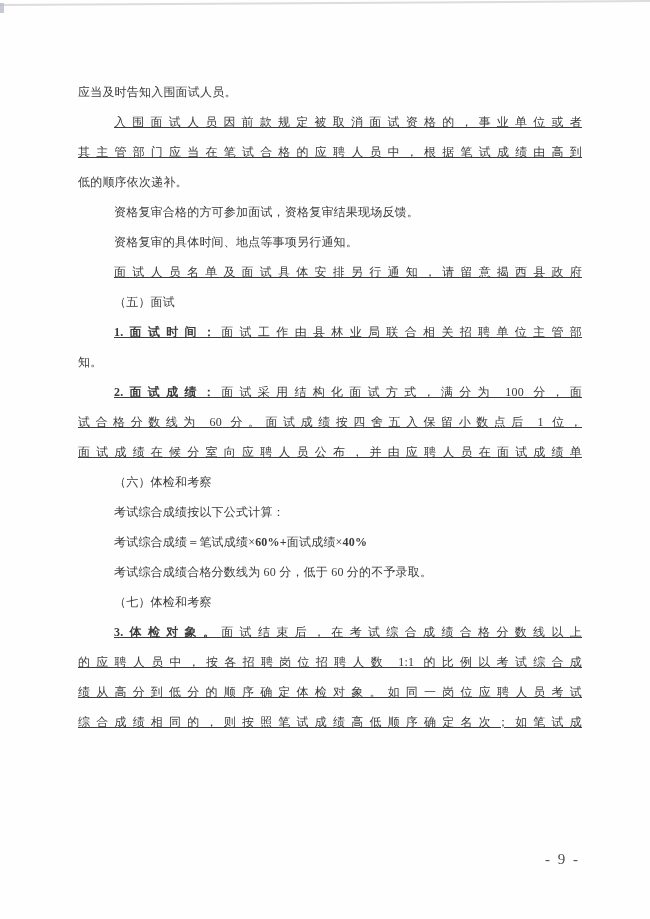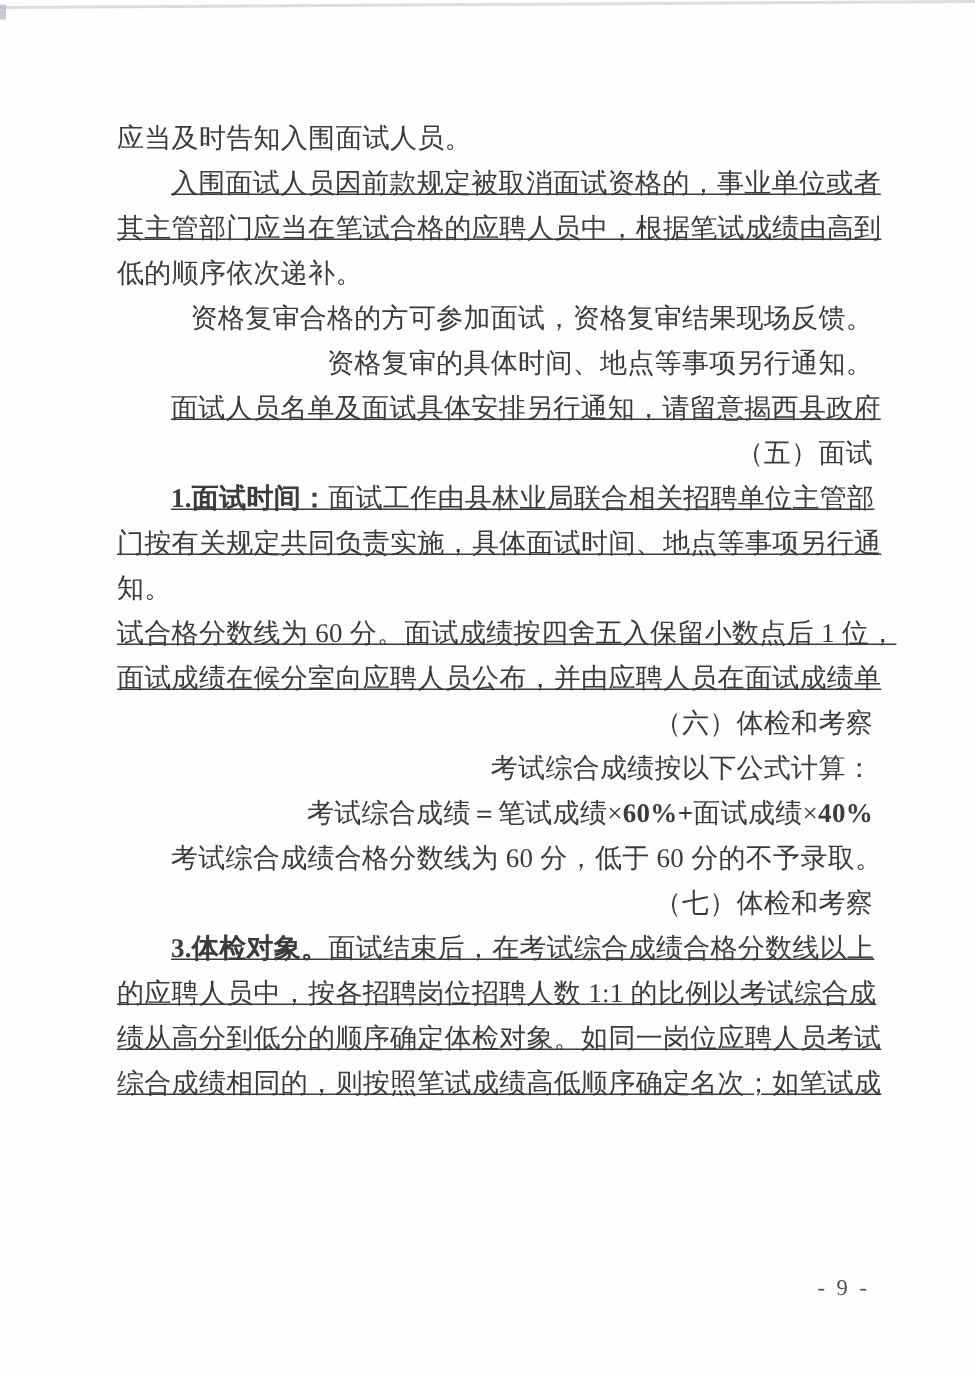--- a/index.html
+++ b/index.html
@@ -36,25 +36,25 @@
   }
   .content {
     position: absolute;
     left: 78px;
     top: 77px;
     width: 504px;
   }
   .line {
     height: 30px;
     line-height: 30px;
-    font-size: 18px;
+    font-size: 12px;
     white-space: nowrap;
     letter-spacing: 0.2px;
   }
-  .line.indent { padding-left: 36px; text-align: right; }
+  .line.indent { padding-left: 36px; }
   .line.justify {
     text-align: justify;
     text-align-last: justify;
     text-decoration: underline;
   }
   .seg.bold { font-weight: 700; }
   .page-number {
     position: absolute;
     top: 851px;
     right: 70px;
@@ -72,22 +72,22 @@
   <div class="content">
       <div class="line"><span class="seg">应当及时告知入围面试人员。</span></div>
       <div class="line indent justify"><span class="seg">入围面试人员因前款规定被取消面试资格的，事业单位或者</span></div>
       <div class="line justify"><span class="seg">其主管部门应当在笔试合格的应聘人员中，根据笔试成绩由高到</span></div>
       <div class="line"><span class="seg">低的顺序依次递补。</span></div>
       <div class="line indent"><span class="seg">资格复审合格的方可参加面试，资格复审结果现场反馈。</span></div>
       <div class="line indent"><span class="seg">资格复审的具体时间、地点等事项另行通知。</span></div>
       <div class="line indent justify"><span class="seg">面试人员名单及面试具体安排另行通知，请留意揭西县政府</span></div>
       <div class="line indent"><span class="seg">（五）面试</span></div>
       <div class="line indent justify"><span class="seg bold">1.面试时间：</span><span class="seg">面试工作由县林业局联合相关招聘单位主管部</span></div>
-      <div class="line justify"><span class="seg">门按有关规定共同负责实施，具体面试时间、地点等事项另行通</span></div>
       <div class="line"><span class="seg">知。</span></div>
+      <div class="line indent justify"><span class="seg bold">2.面试成绩：</span><span class="seg">面试采用结构化面试方式，满分为 100 分，面</span></div>
       <div class="line justify"><span class="seg">试合格分数线为 60 分。面试成绩按四舍五入保留小数点后 1 位，</span></div>
       <div class="line justify"><span class="seg">面试成绩在候分室向应聘人员公布，并由应聘人员在面试成绩单</span></div>
       <div class="line indent"><span class="seg">（六）体检和考察</span></div>
       <div class="line indent"><span class="seg">考试综合成绩按以下公式计算：</span></div>
       <div class="line indent"><span class="seg">考试综合成绩＝笔试成绩×</span><span class="seg bold">60%+</span><span class="seg">面试成绩×</span><span class="seg bold">40%</span></div>
       <div class="line indent"><span class="seg">考试综合成绩合格分数线为 60 分，低于 60 分的不予录取。</span></div>
       <div class="line indent"><span class="seg">（七）体检和考察</span></div>
       <div class="line indent justify"><span class="seg bold">3.体检对象。</span><span class="seg">面试结束后，在考试综合成绩合格分数线以上</span></div>
       <div class="line justify"><span class="seg">的应聘人员中，按各招聘岗位招聘人数 1:1 的比例以考试综合成</span></div>
       <div class="line justify"><span class="seg">绩从高分到低分的顺序确定体检对象。如同一岗位应聘人员考试</span></div>

